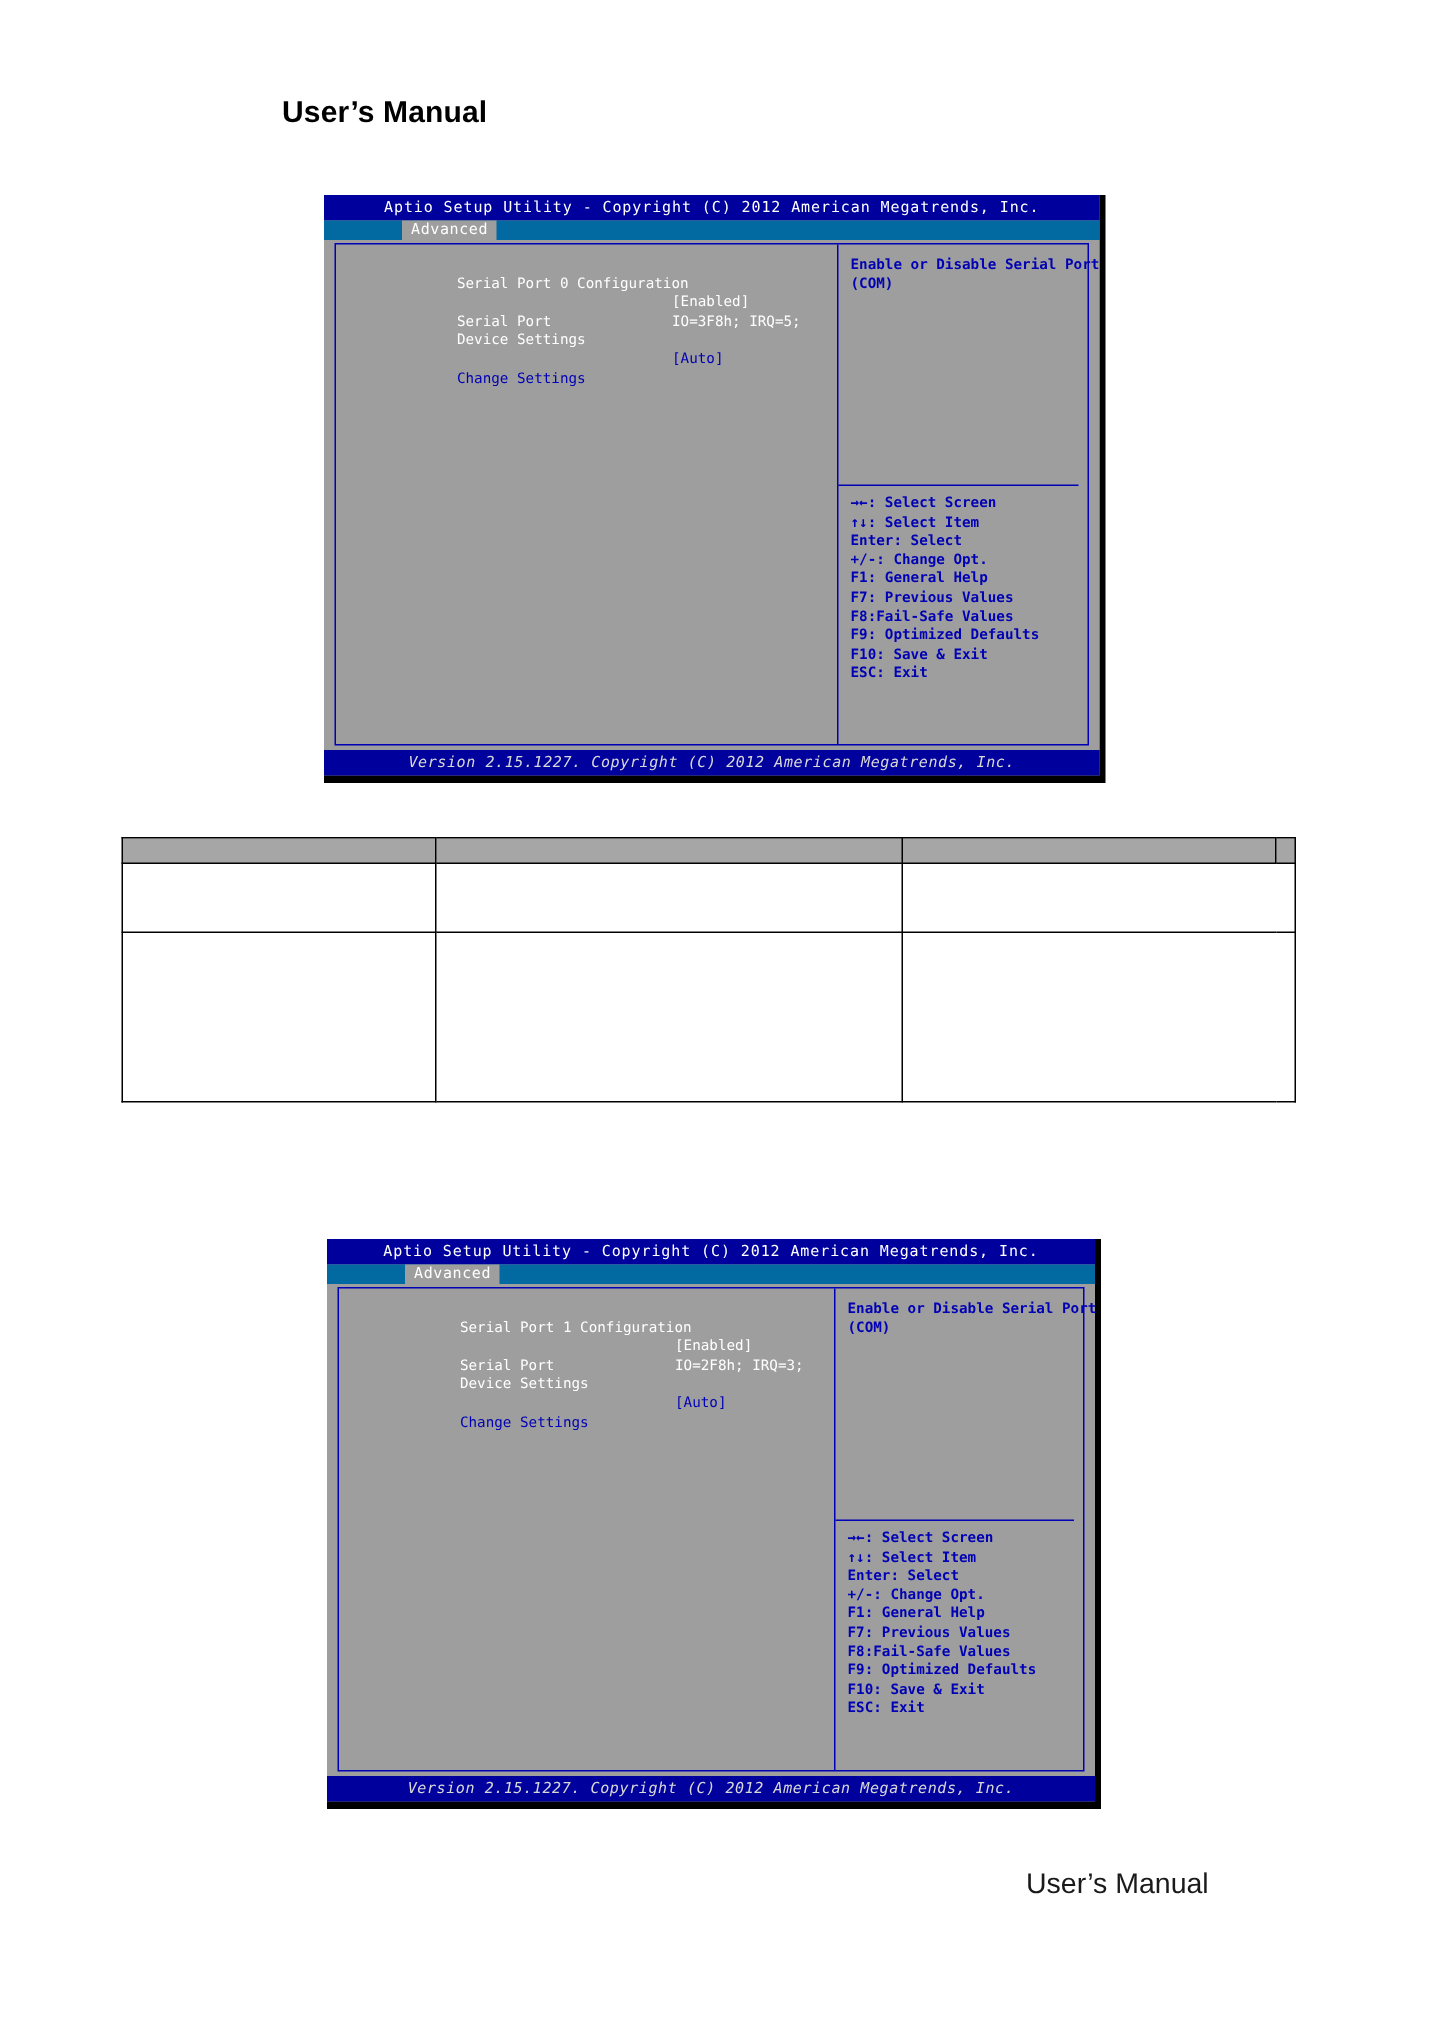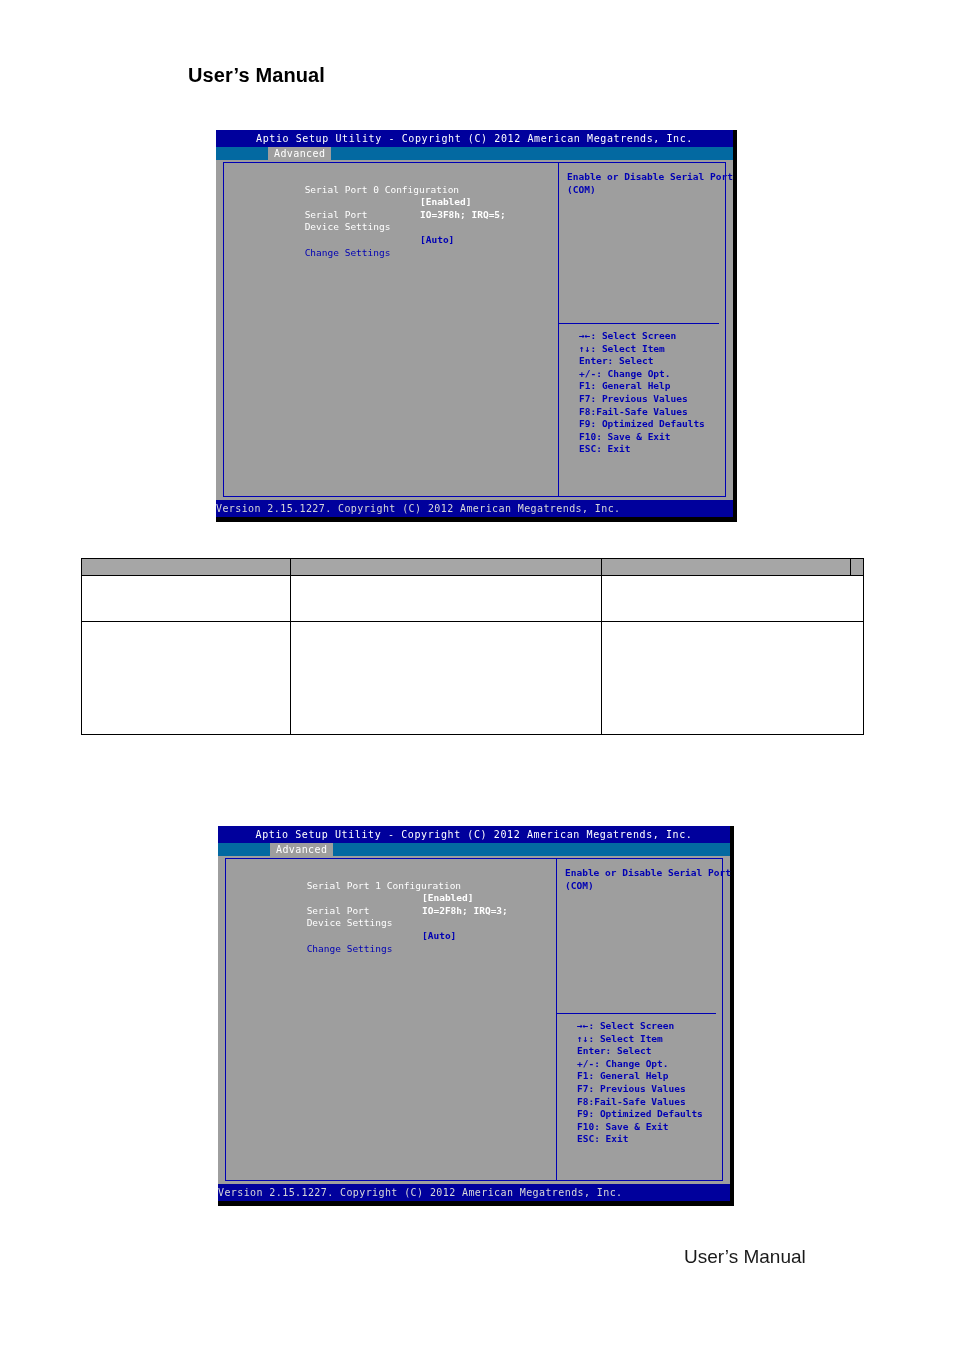--- a/index.html
+++ b/index.html
@@ -132,53 +132,54 @@
   .row {
     position: relative;
     height: 12.6px;
     white-space: pre;
   }
   .row .label {
     display: inline-block;
   }
   .row .value {
     position: absolute;
-    left: 184px;
-    top: 0;
-    font-weight: bold;
+    left: 212px;
+    top: 0;
   }
   .spacer { height: 12.6px; }
   .txt-white { color: #ffffff; }
   .txt-blue  { color: #0000b4; }
 
   .help-rule {
     position: absolute;
     left: 0;
     right: 6px;
     height: 1px;
     background: #0000b4;
   }
   .legend {
     position: absolute;
     left: 8px;
     right: 0;
     color: #0000b4;
   }
-  .legend .row { white-space: pre; margin-left: 12px; }
+  .legend .row { white-space: pre; }
 
   .bios-statusbar {
     position: absolute;
     left: 0;
     right: 0;
     bottom: 0;
     height: 17px;
     background: #00009c;
     color: #d8d8d8;
+    text-align: center;
     font-size: 10px;
     letter-spacing: 0.4px;
+    font-style: italic;
   }
   .bios-statusbar span { display: block; padding-top: 3px; }
 
   
   .data-table {
     position: absolute;
     border-collapse: collapse;
     table-layout: fixed;
   }
   .data-table th,

